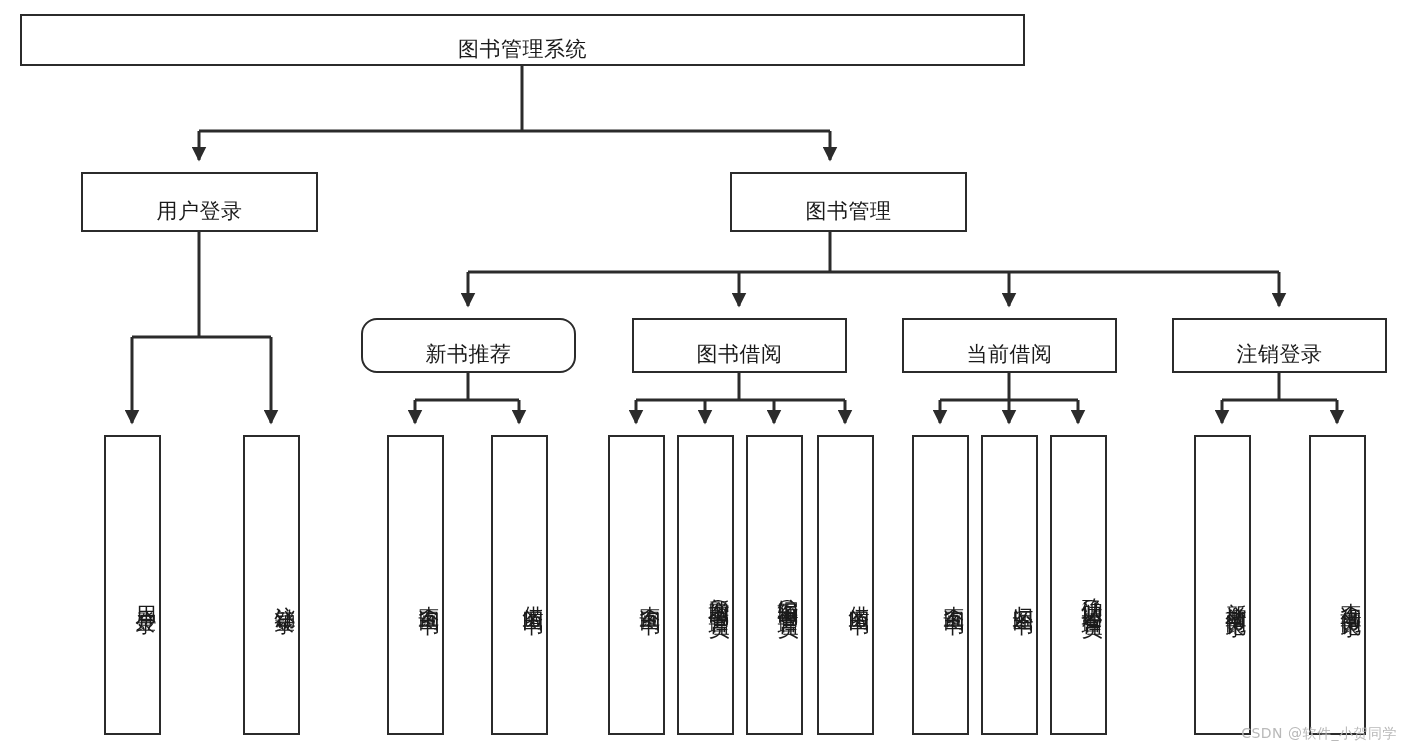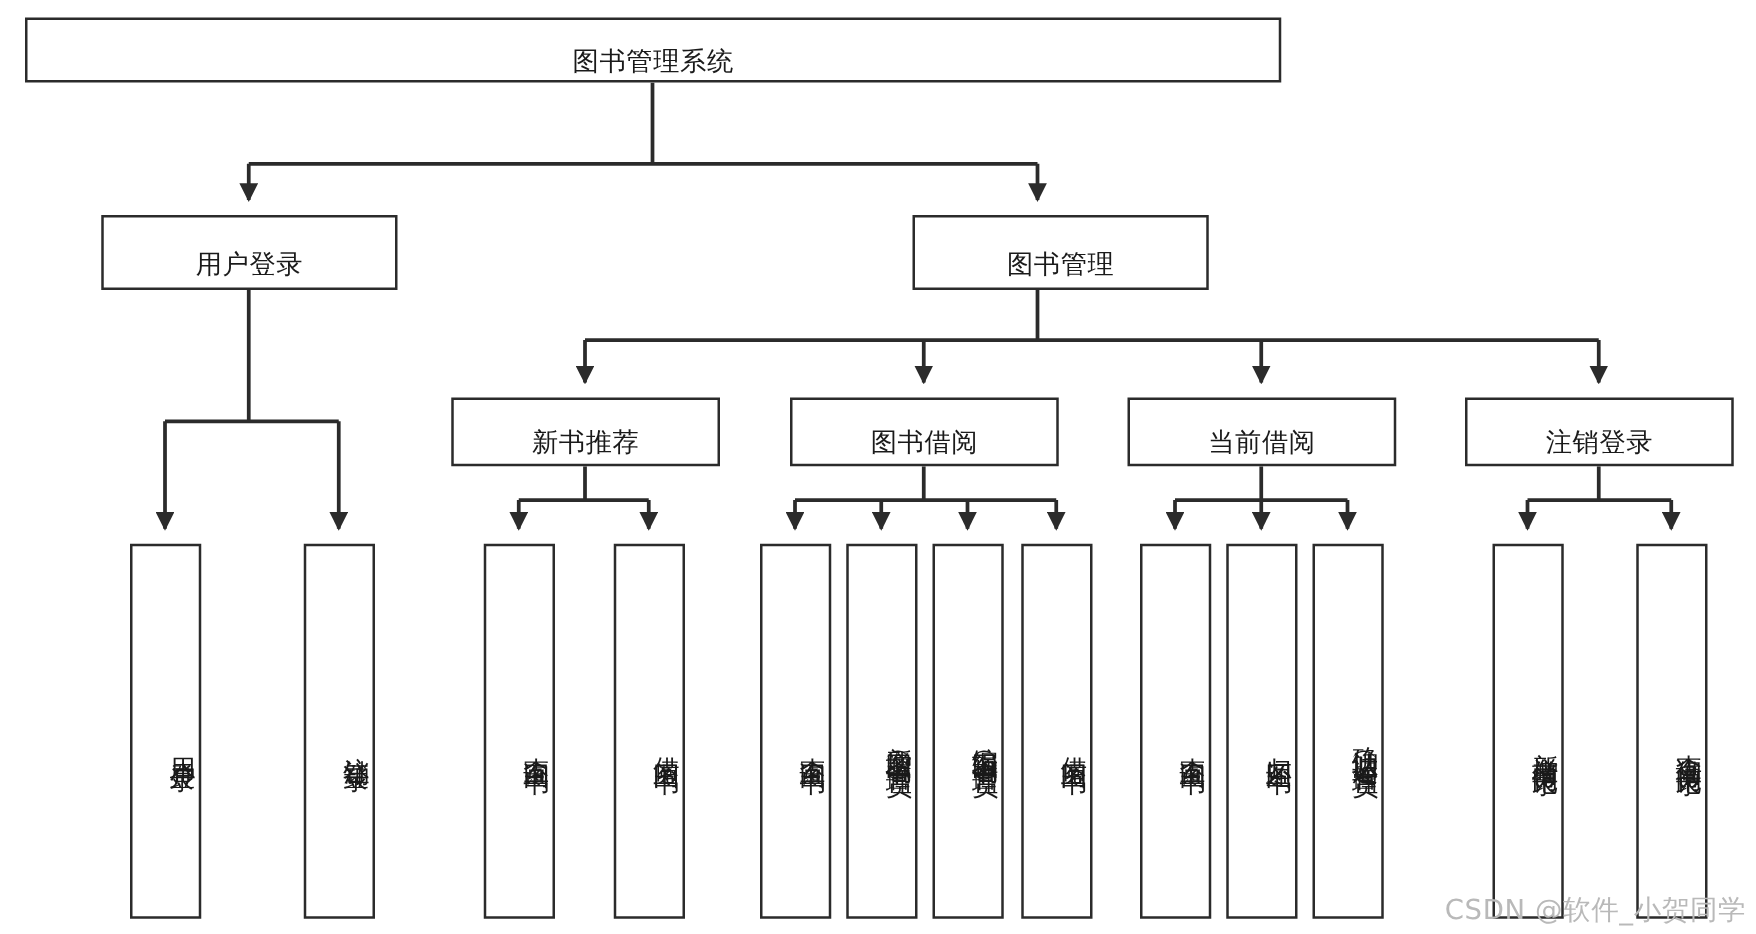--- a/index.html
+++ b/index.html
@@ -59,21 +59,21 @@
     display: block;
   }
   .node .nlabel {
     display: block;
     margin-top: 19px;
   }
   #watermark {
     position: absolute;
     right: 8px;
     bottom: 4px;
-    font-size: 22px;
+    font-size: 14px;
     color: #b9b9b9;
     letter-spacing: 0.5px;
     white-space: nowrap;
     user-select: none;
   }
 </style>
 </head>
 <body>
 
 <div id="diagram-root">
@@ -132,21 +132,21 @@
     <span class="nlabel">图书管理系统</span>
   </div>
 
   <div class="node horiz" style="left:81px; top:172px; width:237px; height:60px;">
     <span class="nlabel">用户登录</span>
   </div>
   <div class="node horiz" style="left:730px; top:172px; width:237px; height:60px;">
     <span class="nlabel">图书管理</span>
   </div>
 
-  <div class="node horiz" style="left:361px; top:318px; width:215px; height:55px;">
+  <div class="node horiz" style="left:361px; top:318px; width:215px; height:55px;border-radius:16px;">
     <span class="nlabel">新书推荐</span>
   </div>
   <div class="node horiz" style="left:902px; top:318px; width:215px; height:55px;">
     <span class="nlabel">当前借阅</span>
   </div>
   <div class="node horiz" style="left:632px; top:318px; width:215px; height:55px;">
     <span class="nlabel">图书借阅</span>
   </div>
   <div class="node horiz" style="left:1172px; top:318px; width:215px; height:55px;">
     <span class="nlabel">注销登录</span>

